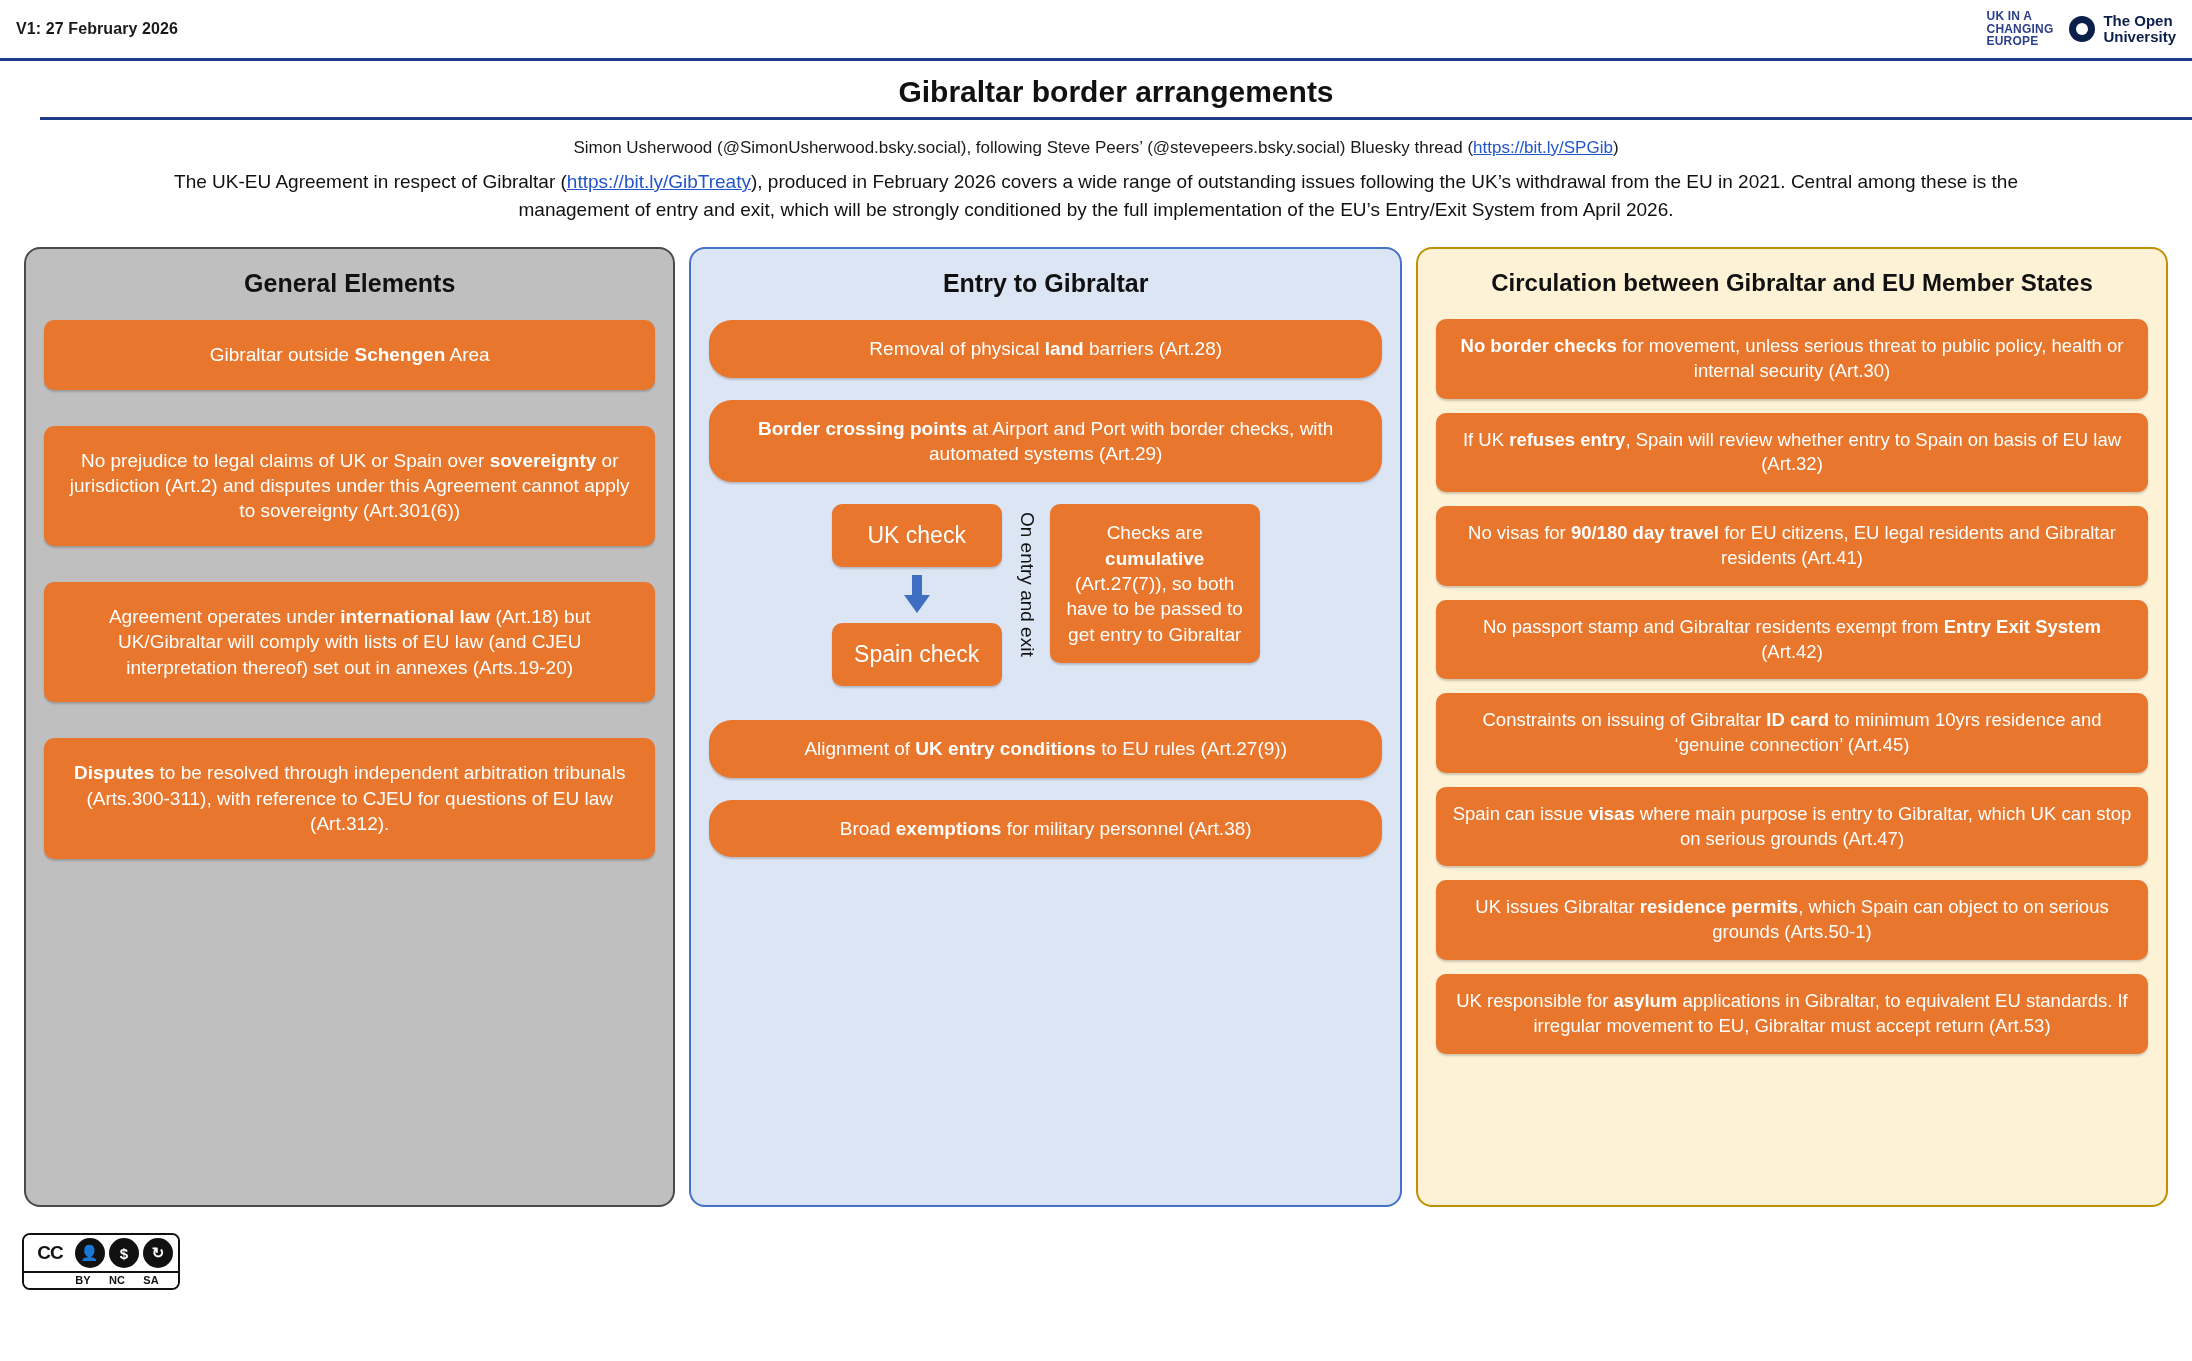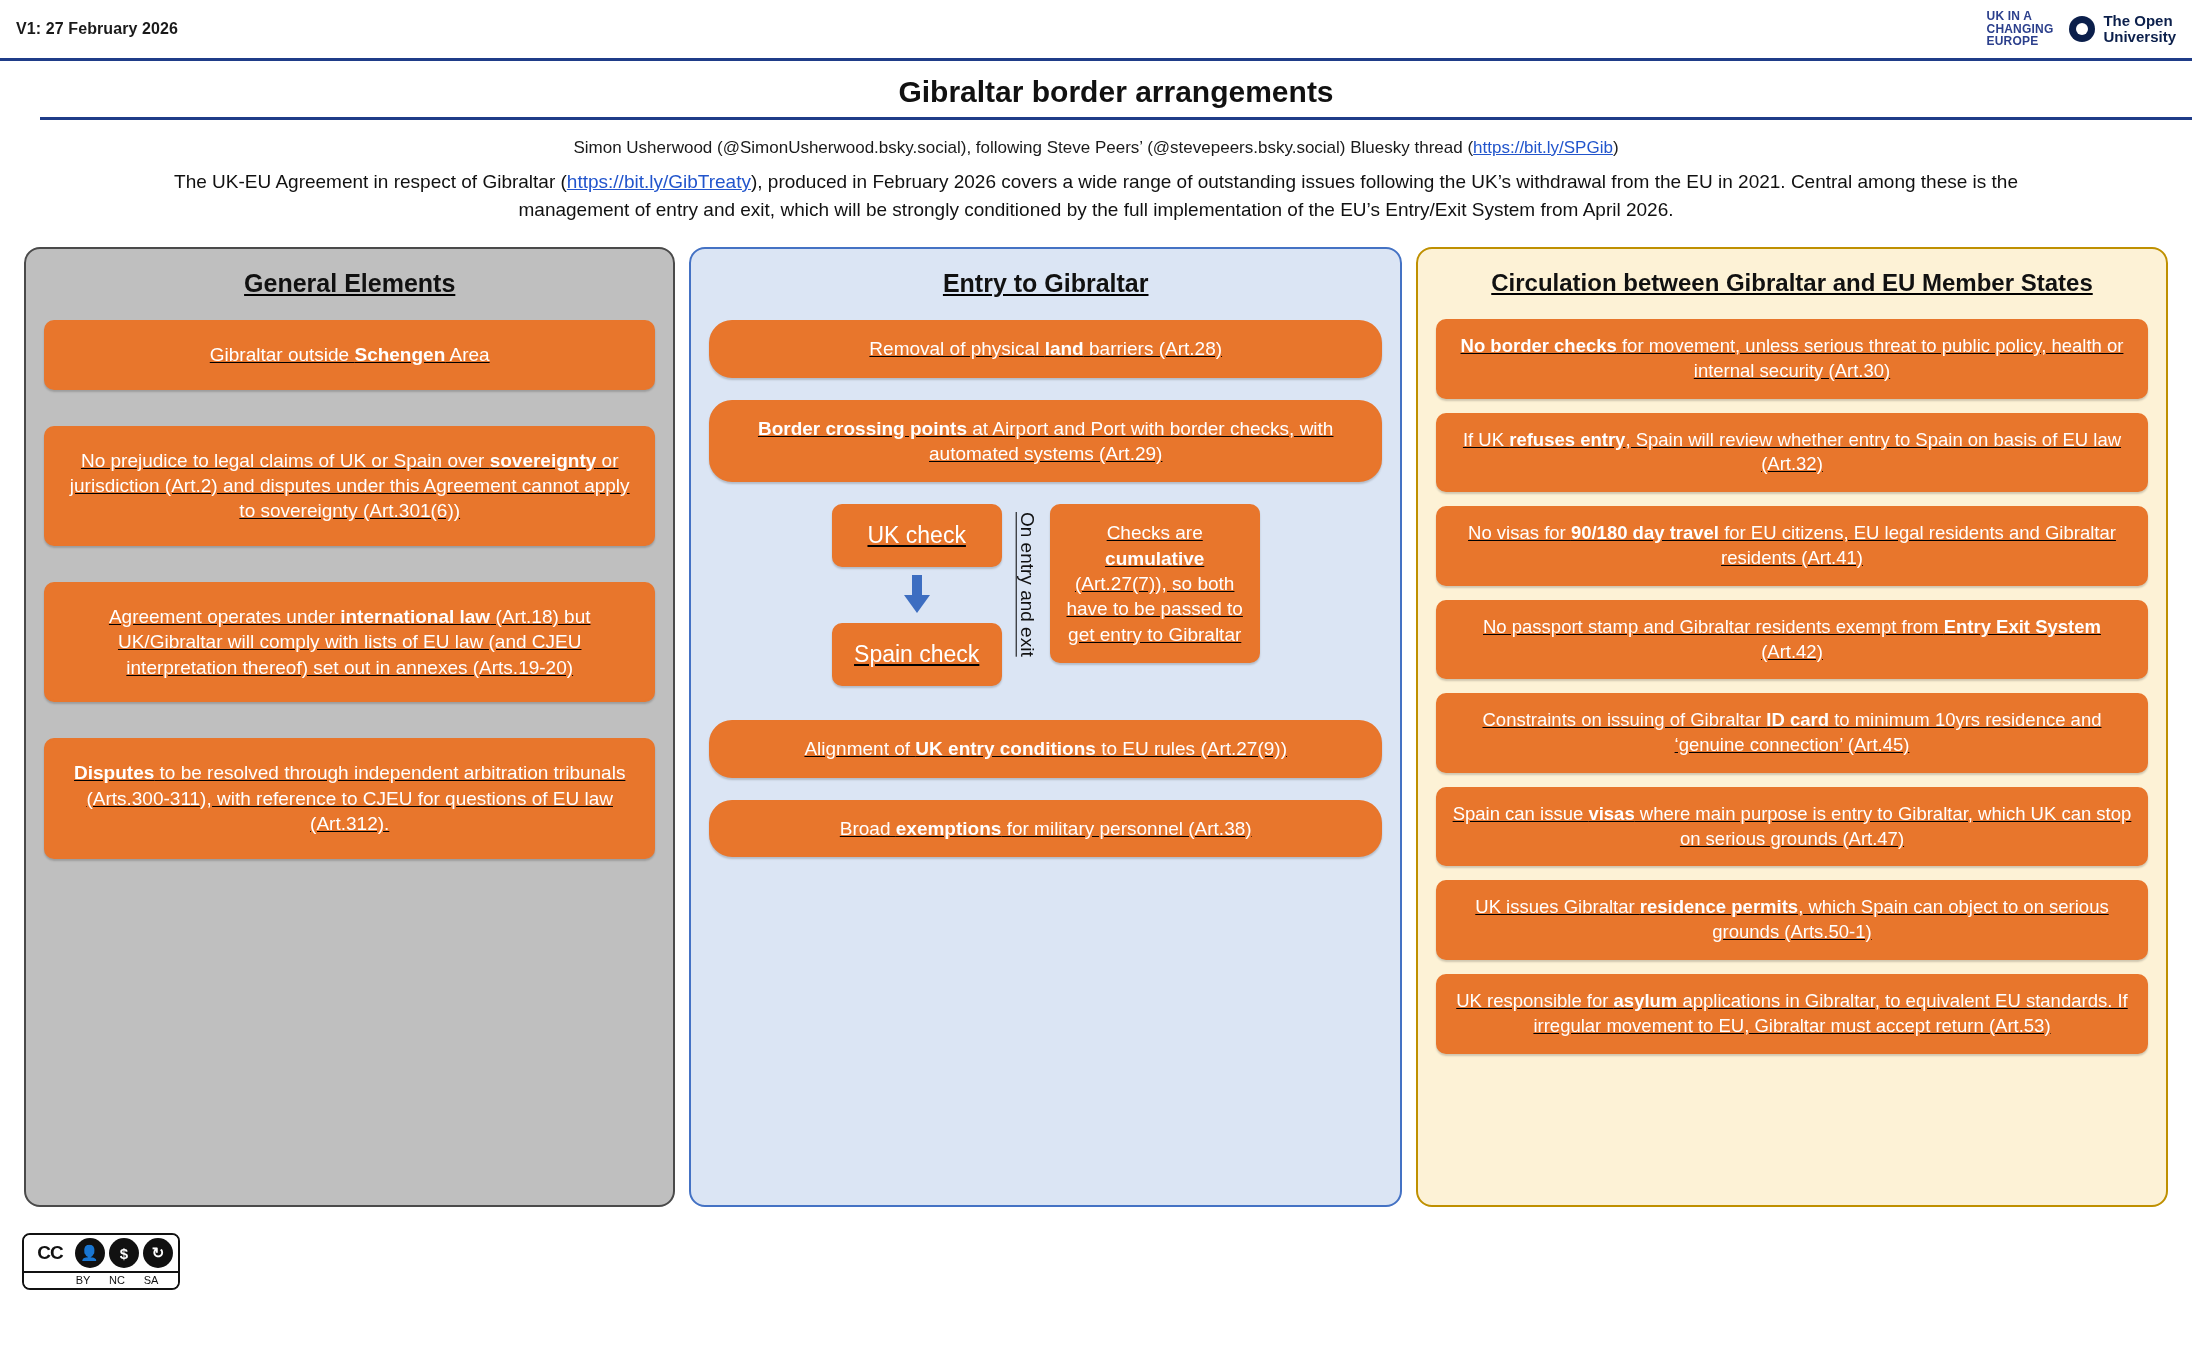--- a/index.html
+++ b/index.html
@@ -107,21 +107,20 @@
     color: #2255cc;
     text-decoration: underline;
   }
 
   
   .columns {
     display: flex;
     gap: 14px;
     padding: 24px 24px 8px;
     align-items: flex-start;
-    text-decoration: underline;
   }
   .panel {
     border-radius: 16px;
     border: 2px solid #4a4a4a;
     padding: 16px 18px 24px;
   }
   .panel-general {
     width: 660px;
     background: #bfbfbf;
     min-height: 960px;
@@ -272,21 +271,21 @@
   .cc-labels {
     display: flex;
     background: #ffffff;
     border-top: 2px solid #111;
   }
   .cc-wrap { display: flex; flex-direction: column; }
   .cc-lab {
     width: 34px;
     text-align: center;
     font-size: 11px;
-    font-weight: normal;
+    font-weight: bold;
     color: #111;
     padding: 1px 0 2px;
   }
   .cc-lab.sp { width: 42px; }
 </style>
 </head>
 <body>
 
 <div class="page">
 

